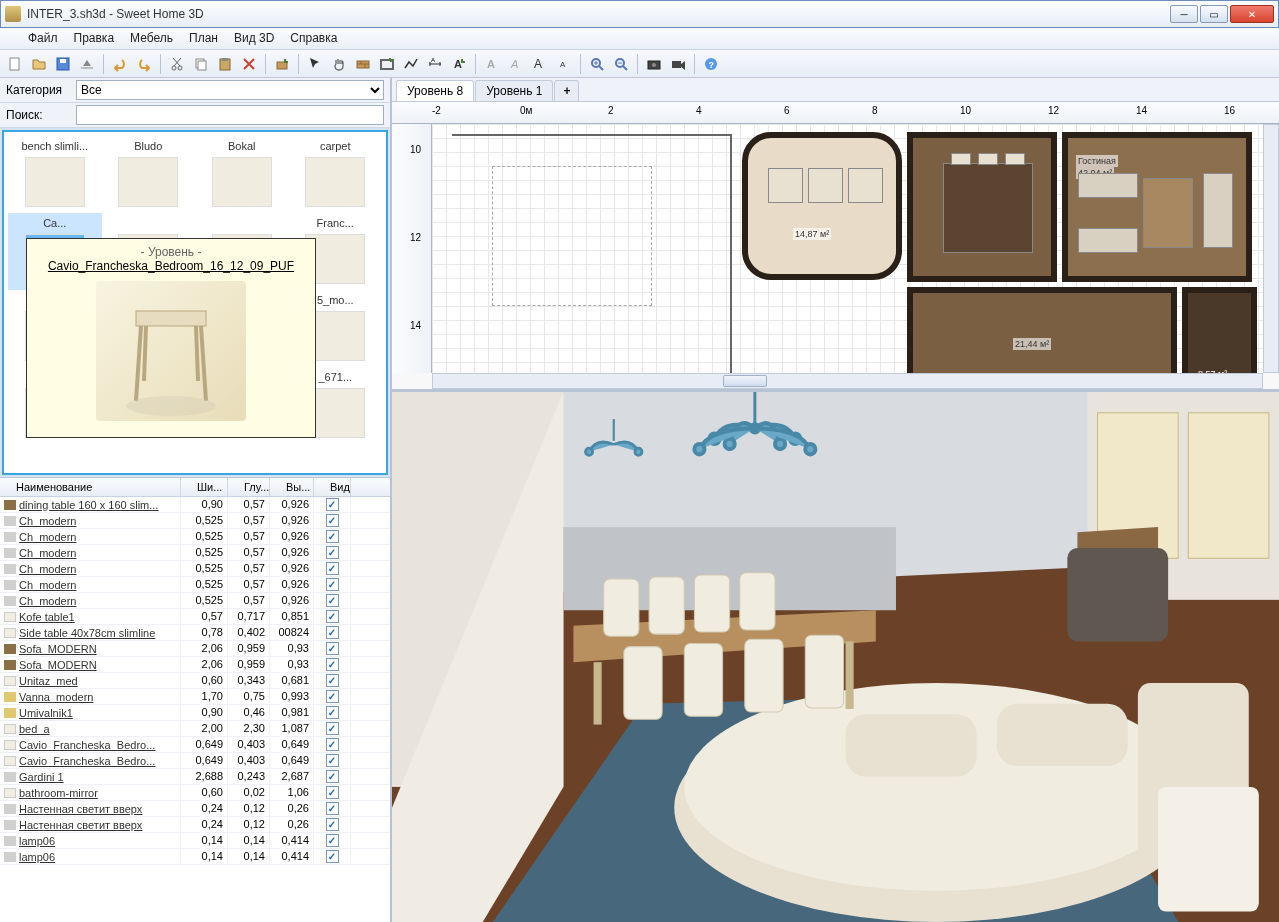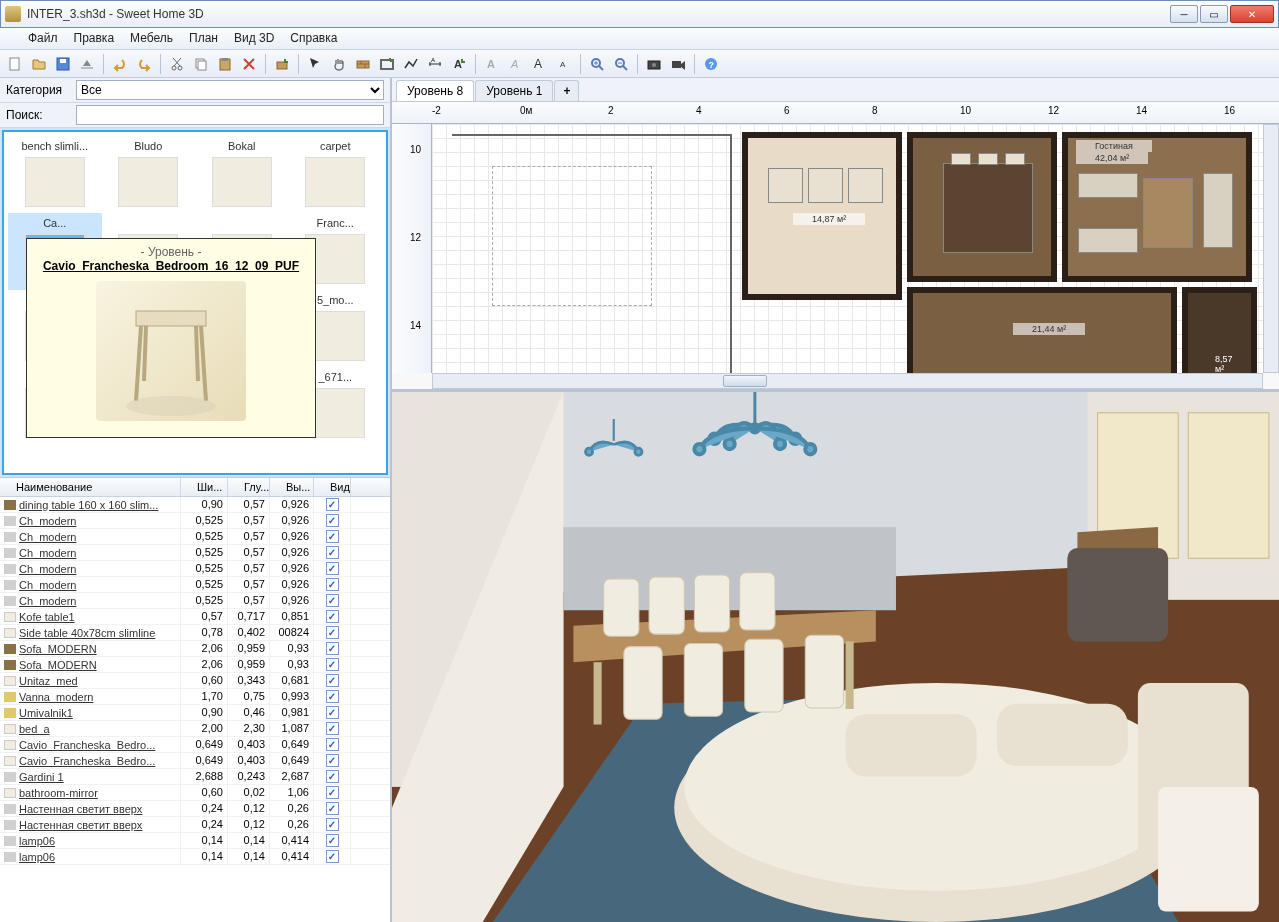--- a/index.html
+++ b/index.html
@@ -31,21 +31,21 @@
 .catalog { flex:0 0 345px; background:#fff; border:2px solid #3aa5e0; margin:2px; position:relative; overflow:hidden; }
 .catgrid { display:grid; grid-template-columns: repeat(4, 1fr); gap:0; padding:4px; }
 .catitem { text-align:center; padding:4px; font-size:11px; color:#333; cursor:pointer; }
 .catitem.sel { background:#cce5ff; }
 .catlabel { white-space:nowrap; overflow:hidden; text-overflow:ellipsis; display:block; height:15px; }
 .catimg { width:60px; height:50px; margin:2px auto; background:#f0ece0; border:1px solid #ddd; display:flex; align-items:center; justify-content:center; color:#999; font-size:9px; }
 .catimg.sel { background:linear-gradient(#6ab8f0,#3a90d8); }
 
 .tooltip { position:absolute; left:22px; top:106px; width:290px; height:200px; background:#fffde4; border:1px solid #333; padding:6px; z-index:10; }
 .tooltip-title { text-align:center; font-size:12px; color:#666; }
-.tooltip-name { text-align:center; font-size:12px; font-weight:bold; text-decoration:underline; margin-bottom:8px; }
+.tooltip-name { text-align:center; font-size:12px; font-weight:normal; text-decoration:underline; margin-bottom:8px; }
 .tooltip-img { width:150px; height:140px; margin:0 auto; background:linear-gradient(135deg,#f8f4e0,#e8dcb8); border-radius:4px; display:block;}
 
 .furnlist { flex:1; background:#fff; border-top:1px solid #c0cad8; overflow:auto; }
 .furnhdr { display:flex; background:linear-gradient(#fbfcfe,#e8edf5); border-bottom:1px solid #c8d2e0; position:sticky; top:0; }
 .furnhdr > div { font-size:11px; padding:3px 16px; border-right:1px solid #d0d8e4; white-space:nowrap; overflow:hidden; }
 .fcol-name { width:181px; }
 .fcol-w { width:47px; text-align:right; }
 .fcol-d { width:42px; text-align:right; }
 .fcol-h { width:44px; text-align:right; }
 .fcol-v { width:37px; text-align:center; }
@@ -70,24 +70,24 @@
 .plangrid { position:absolute; inset:22px 16px 16px 40px; background:#fff;
   background-image: linear-gradient(#e8e8e8 1px, transparent 1px), linear-gradient(90deg, #e8e8e8 1px, transparent 1px);
   background-size: 14px 14px; }
 .ruler-v { position:absolute; left:0; top:22px; bottom:16px; width:40px; background:linear-gradient(90deg,#fbfcfe,#eef2f8); border-right:1px solid #aab4c4; font-size:10px; }
 .ruler-v span { position:absolute; left:18px; }
 .scroll-h { position:absolute; bottom:0; left:40px; right:16px; height:16px; background:#e8edf5; border:1px solid #c0cad8; }
 .scroll-h::after { content:''; position:absolute; left:35%; width:5%; top:1px; bottom:1px; background:linear-gradient(#f0f4fa,#d0dcec); border:1px solid #a0b0c8; border-radius:2px; }
 .scroll-v { position:absolute; right:0; top:22px; bottom:16px; width:16px; background:#e8edf5; border:1px solid #c0cad8; }
 .floorplan { position:absolute; top:8px; left:310px; right:10px; bottom:20px; }
 .room { position:absolute; border:6px solid #2a2018; background:#6b5438; }
-.room.r1 { left:0; top:0; width:160px; height:168px; background:#e8dcc8; }
+.room.r1 { left:0; top:0; width:160px; height:148px; background:#e8dcc8;border-radius:29px; }
 .room.r2 { left:165px; top:0; width:150px; height:150px; background:#7a5f42; }
 .room.r3 { left:320px; top:0; width:190px; height:150px; background:#8b6f4f; }
-.roomlabel { position:absolute; font-size:9px; color:#333; background:rgba(255,255,255,0.6); padding:1px 19px; }
+.roomlabel { position:absolute; font-size:9px; color:#333; background:rgba(255,255,255,0.6); padding:1px 2px;margin-top:15px; }
 .furn-rect { position:absolute; background:#e8e0d0; border:1px solid #888; }
 
 .view3d { flex:1; background:linear-gradient(#d8e0e8 0%, #c8b8a0 40%, #6b4228 100%); position:relative; overflow:hidden; }
 .navctrl { position:absolute; left:10px; top:10px; width:56px; height:56px; }
 .navarrow { position:absolute; width:18px; height:18px; background:linear-gradient(#8de060,#4ab828); border:1px solid #2a8010; cursor:pointer; }
 .navarrow.up { top:0; left:19px; clip-path: polygon(50% 0, 100% 100%, 0 100%);}
 .navarrow.down { bottom:0; left:19px; clip-path: polygon(0 0, 100% 0, 50% 100%);}
 .navarrow.left { left:0; top:19px; clip-path: polygon(100% 0, 100% 100%, 0 50%);}
 .navarrow.right { right:0; top:19px; clip-path: polygon(0 0, 100% 50%, 0 100%);}
 

